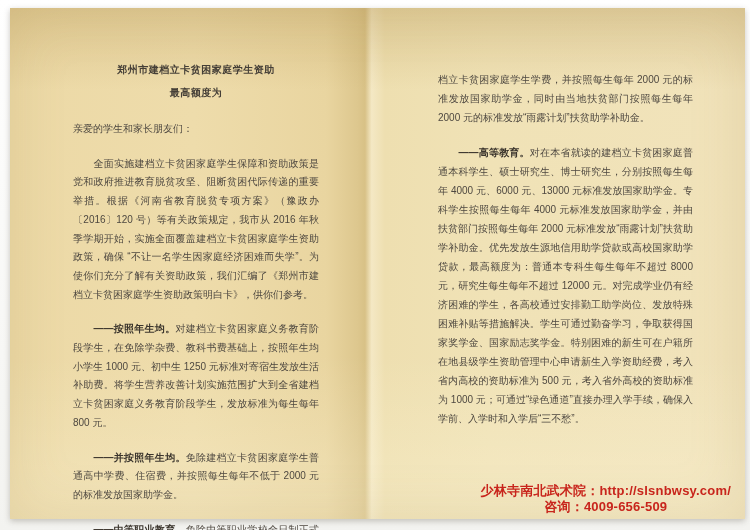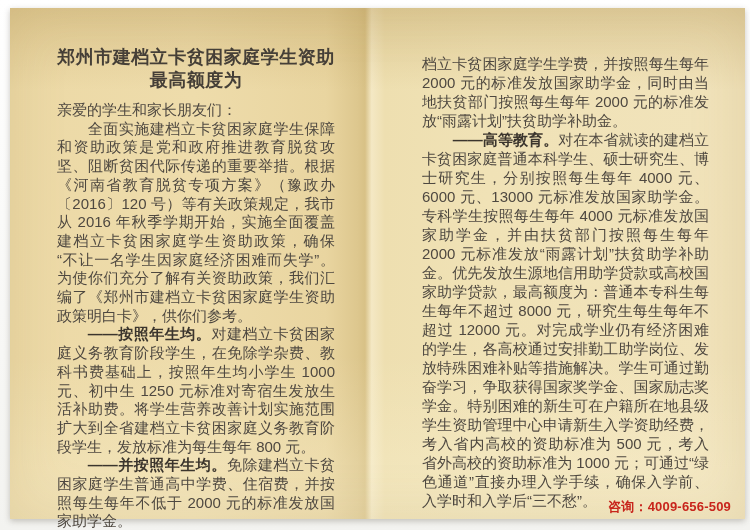--- a/index.html
+++ b/index.html
@@ -13,24 +13,24 @@
     position:absolute;left:10px;top:8px;width:735px;height:511px;
     background:
       linear-gradient(180deg, rgba(185,155,90,.30) 0%, rgba(185,155,90,0) 16%, rgba(255,255,240,0) 68%, rgba(255,250,225,.30) 100%),
       linear-gradient(90deg,#ecd9a6 0%,#eedcab 25%,#e9d5a0 43%,#ddc78e 47.3%,#d8c186 48.3%,#f4e8c4 49.2%,#eedfb0 51%,#f0e2b6 65%,#f1e3bb 100%);
     box-shadow:0 2px 6px rgba(60,55,40,.28), inset 0 0 55px rgba(160,125,60,.18);
   }
   .col{position:absolute;top:0;}
   .col-left{left:47px;width:278px;}
   .col-right{left:412px;top:46px;width:287px;}
   .doc-title{
-    margin:38px 0 9px;text-align:center;font-weight:bold;
-    font-size:18px;line-height:23px;letter-spacing:.5px;color:#453f37;
+    margin:50px 0 9px;text-align:center;font-weight:bold;
+    font-size:10px;line-height:23px;letter-spacing:.5px;color:#453f37;
   }
-  p{margin:0;text-align:justify;font-size:15px;line-height:18.7px;color:#4e4840;}
+  p{margin:16px;text-align:justify;font-size:10px;line-height:18.7px;color:#4e4840;}
   .col-right p{line-height:19px;}
   .indent{text-indent:2.05em;}
   .lead{font-weight:bold;color:#3b352d;}
   .watermark{
     position:absolute;right:14px;bottom:5px;text-align:center;
     color:#c8251c;font-weight:bold;font-size:13px;line-height:15.5px;letter-spacing:.2px;
   }
   .watermark span{display:block;}
 </style>
 </head>
@@ -50,17 +50,18 @@
       <p class="indent"><span class="lead">——并按照年生均。</span><span>免除建档立卡贫困家庭学生普通高中学费、住宿费，并按照每生每年不低于 2000 元的标准发放国家助学金。</span></p>
       <p class="indent"><span class="lead">——中等职业教育。</span><span>免除中等职业学校全日制正式学籍建</span></p>
     </div>
 
     <div class="col col-right">
       <p>档立卡贫困家庭学生学费，并按照每生每年 2000 元的标准发放国家助学金，同时由当地扶贫部门按照每生每年 2000 元的标准发放“雨露计划”扶贫助学补助金。</p>
       <p class="indent"><span class="lead">——高等教育。</span><span>对在本省就读的建档立卡贫困家庭普通本科学生、硕士研究生、博士研究生，分别按照每生每年 4000 元、6000 元、13000 元标准发放国家助学金。专科学生按照每生每年 4000 元标准发放国家助学金，并由扶贫部门按照每生每年 2000 元标准发放“雨露计划”扶贫助学补助金。优先发放生源地信用助学贷款或高校国家助学贷款，最高额度为：普通本专科生每生每年不超过 8000 元，研究生每生每年不超过 12000 元。对完成学业仍有经济困难的学生，各高校通过安排勤工助学岗位、发放特殊困难补贴等措施解决。学生可通过勤奋学习，争取获得国家奖学金、国家励志奖学金。特别困难的新生可在户籍所在地县级学生资助管理中心申请新生入学资助经费，考入省内高校的资助标准为 500 元，考入省外高校的资助标准为 1000 元；可通过“绿色通道”直接办理入学手续，确保入学前、入学时和入学后“三不愁”。</span></p>
     </div>
 
     <div class="watermark">
+      <span>少林寺南北武术院：http://slsnbwsy.com/</span>
       <span>咨询：4009-656-509</span>
     </div>
 
   </div>
 </div>
 
 </body></html>

